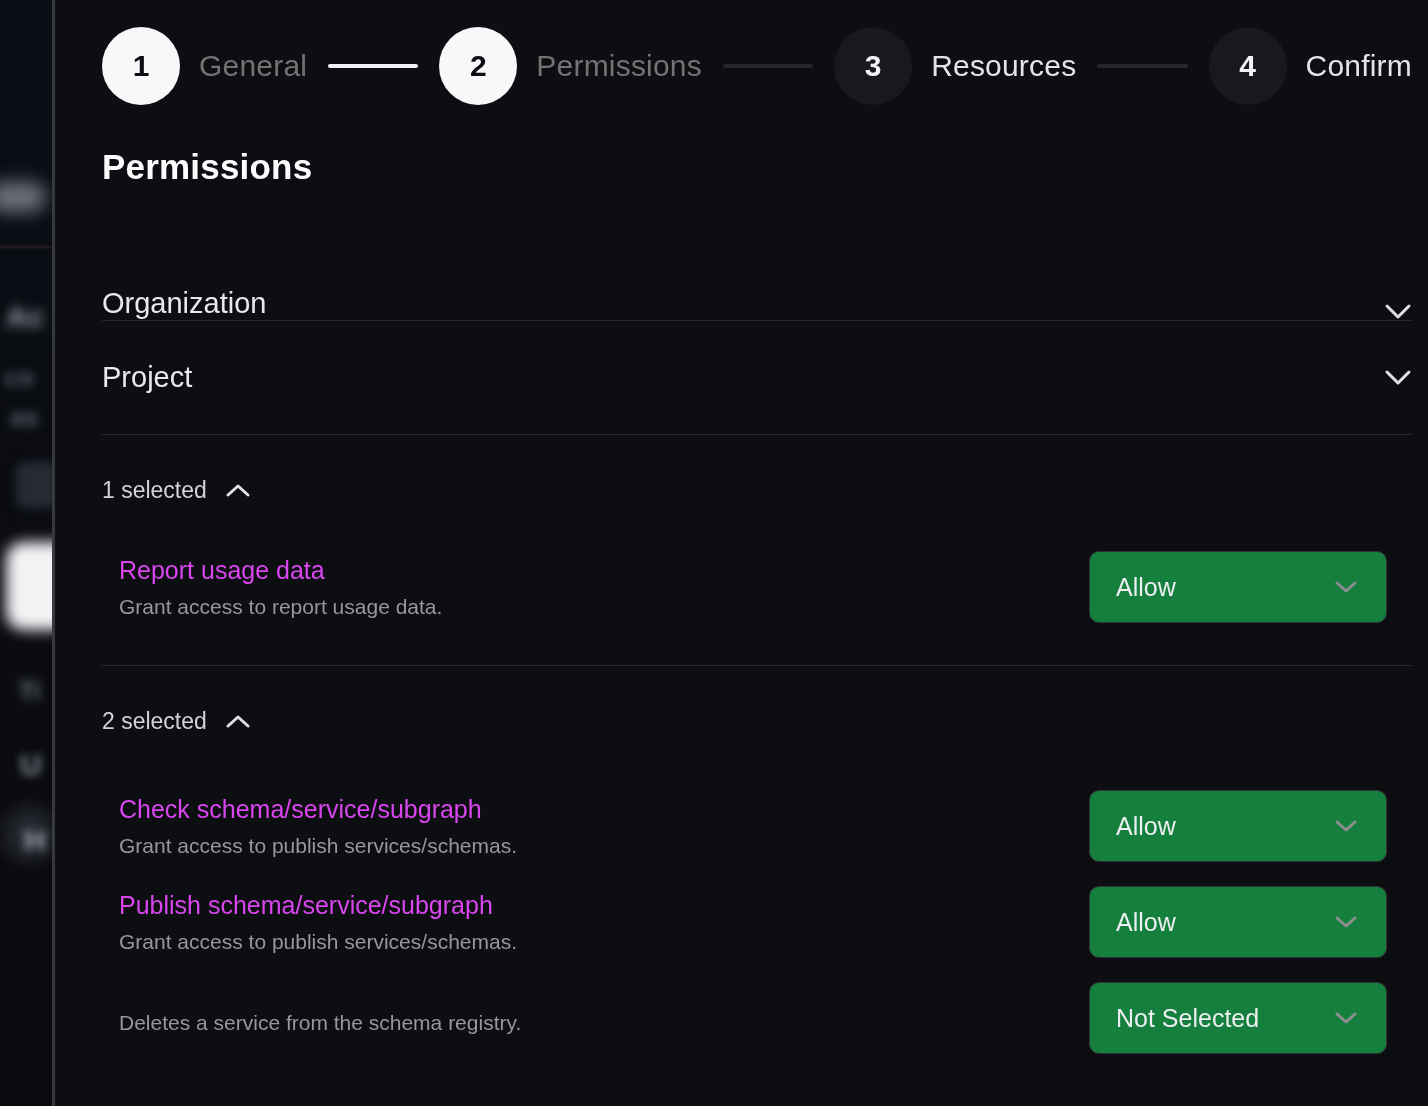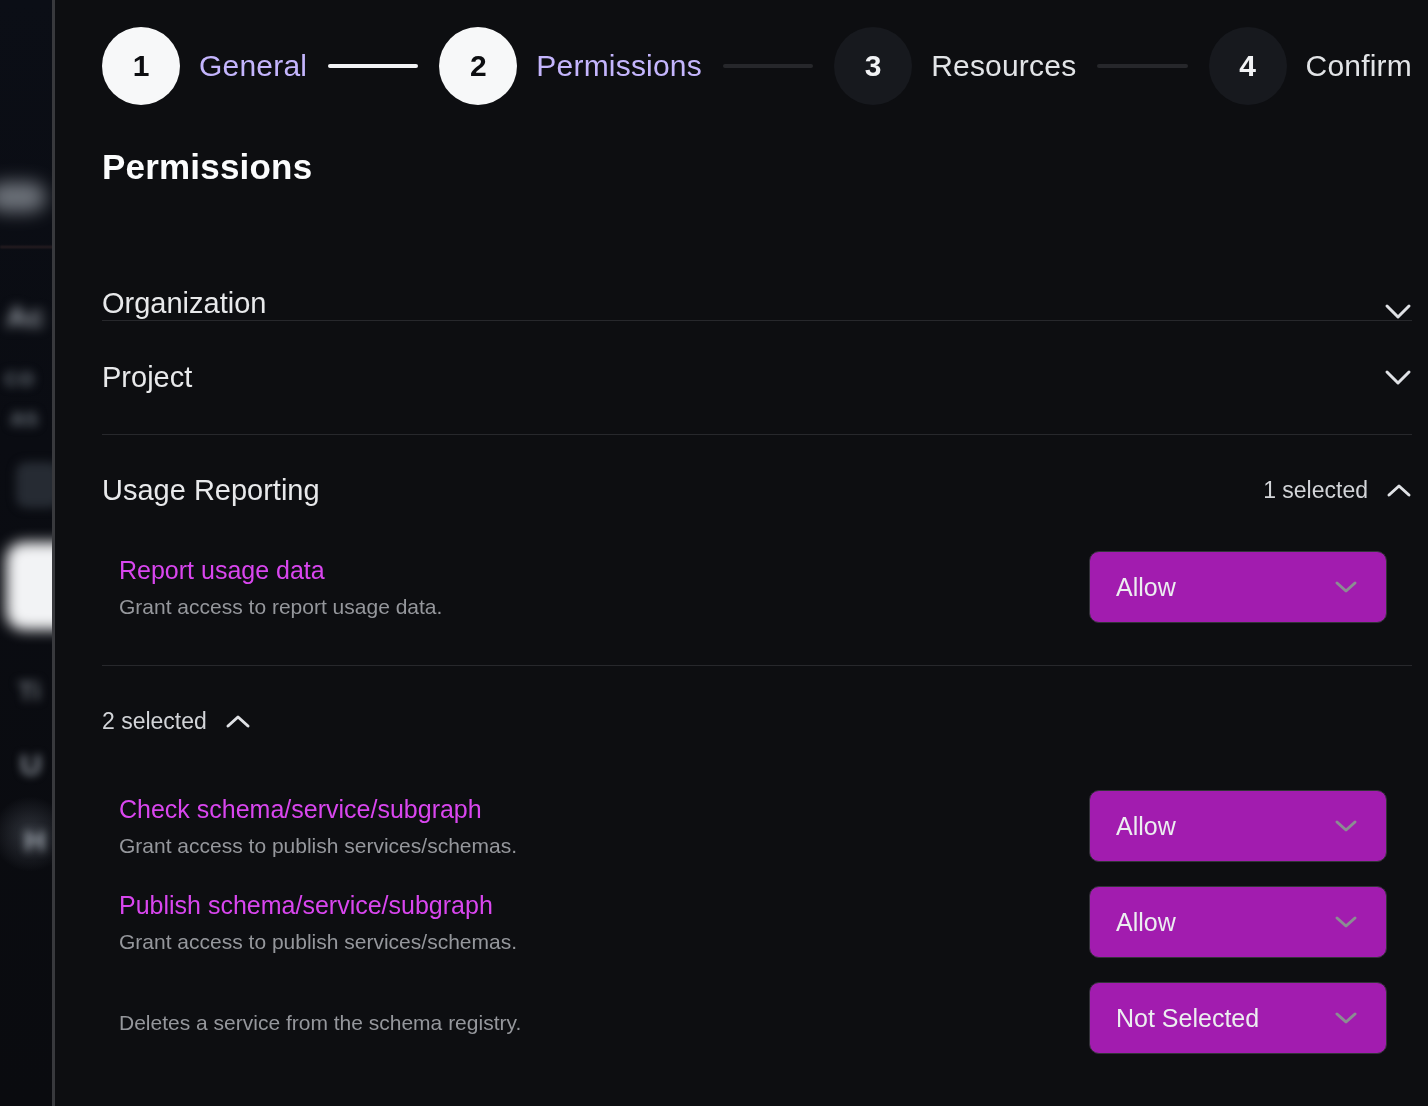--- a/index.html
+++ b/index.html
@@ -59,21 +59,21 @@
   .stepper { display: flex; align-items: center; width: 100%; height: 78px; }
   .step { display: flex; align-items: center; flex: 0 0 auto; }
   .step-circle {
     width: 78px; height: 78px; border-radius: 50%;
     display: flex; align-items: center; justify-content: center;
     font-size: 30px; font-weight: bold;
     flex: 0 0 auto;
   }
   .step-circle.done { background: #f7f8f9; color: #0d0e11; }
   .step-circle.todo { background: #17191e; color: #f2f3f5; }
-  .step-label { margin-left: 19px; font-size: 30px; color: #c4b5fd; letter-spacing: .2px; }
+  .step-label { margin-left: 19px; font-size: 30px; color: #737373; letter-spacing: .2px; }
   .step-label.dim { color: #e2e4e7; }
   .connector { flex: 1 1 auto; height: 4px; border-radius: 2px; margin: 0 21px; }
   .connector.done { background: #f2f3f5; }
   .connector.todo { background: #26272b; }
 
   
   .page-title {
     margin-top: 42px;
     font-size: 35px; font-weight: bold; color: #fbfcfd; letter-spacing: .2px;
   }
@@ -100,21 +100,21 @@
     display: flex; align-items: center; justify-content: space-between;
     margin-bottom: 24px;
   }
   .perm-row:last-child { margin-bottom: 0; }
   .perm-text { padding-left: 17px; }
   .perm-title { font-size: 25px; font-weight: normal; color: #d946ef; }
   .perm-desc { margin-top: 10px; font-size: 21px; color: #95979c; }
   .perm-select {
     width: 298px; height: 72px; flex: 0 0 auto;
     margin-right: 25px;
-    background: #a21caf;
+    background: #15803d;
     border: 1px solid #323338;
     border-radius: 10px;
     display: flex; align-items: center; justify-content: space-between;
     padding: 0 28px 0 26px;
     cursor: pointer;
   }
   .perm-select .sel-value { font-size: 25px; color: #eceef0; }
 </style>
 </head>
 <body>
@@ -172,21 +172,20 @@
     <div class="acc-header h-proj">
       <span class="acc-title">Project</span>
       <svg class="chev" width="28" height="17" viewBox="0 0 28 17">
         <polyline points="3,3 14,14 25,3" fill="none" stroke="#dfe1e5" stroke-width="3" stroke-linecap="round" stroke-linejoin="round"></polyline>
       </svg>
     </div>
     <div class="divider"></div>
 
     <div>
       <div class="acc-header h-open">
-        <span class="acc-title">Usage Reporting</span>
         <span class="acc-right">
           <span class="acc-count">1 selected</span>
           <svg class="chev" width="26" height="15" viewBox="0 0 26 15">
             <polyline points="3,12 13,3 23,12" fill="none" stroke="#dfe1e5" stroke-width="3" stroke-linecap="round" stroke-linejoin="round"></polyline>
           </svg>
         </span>
       </div>
       <div class="perm-rows">
         <div class="perm-row">
           <div class="perm-text">

